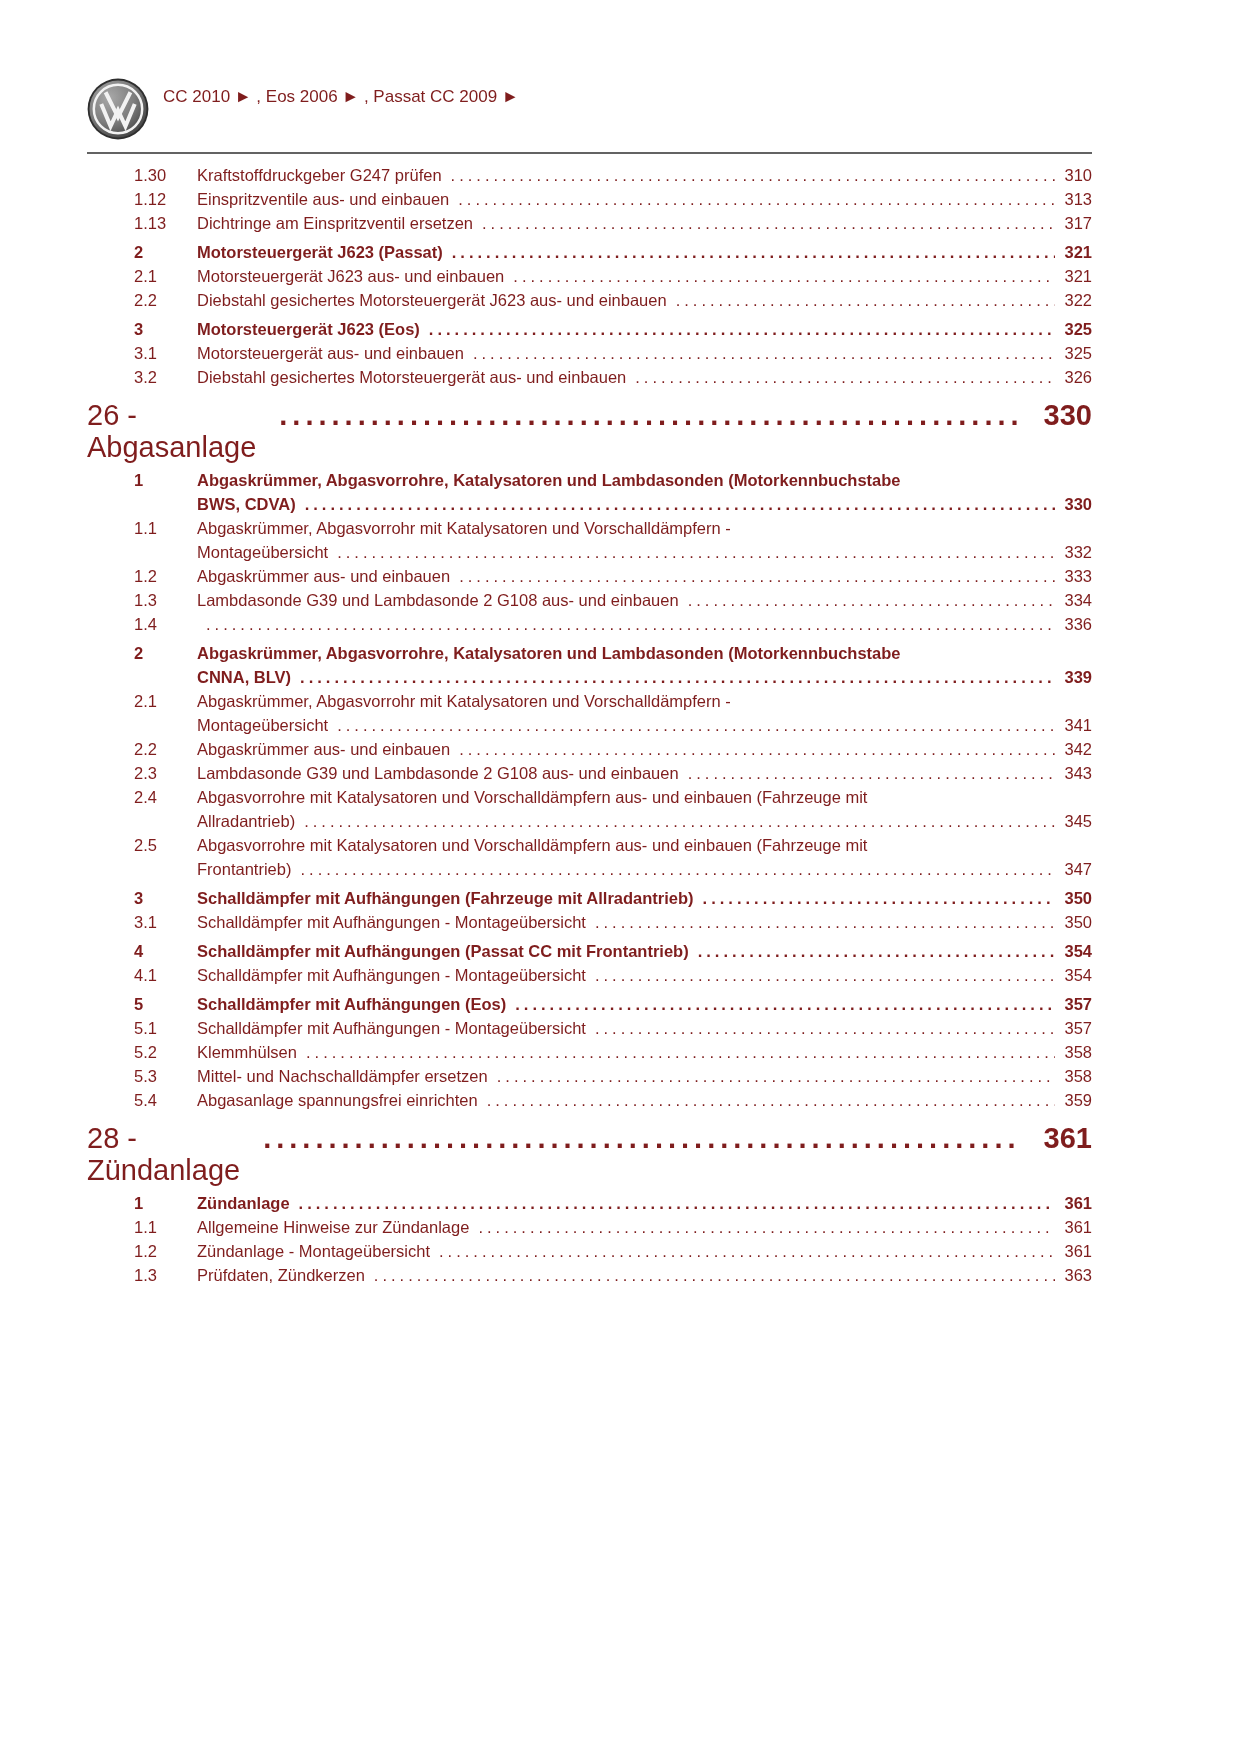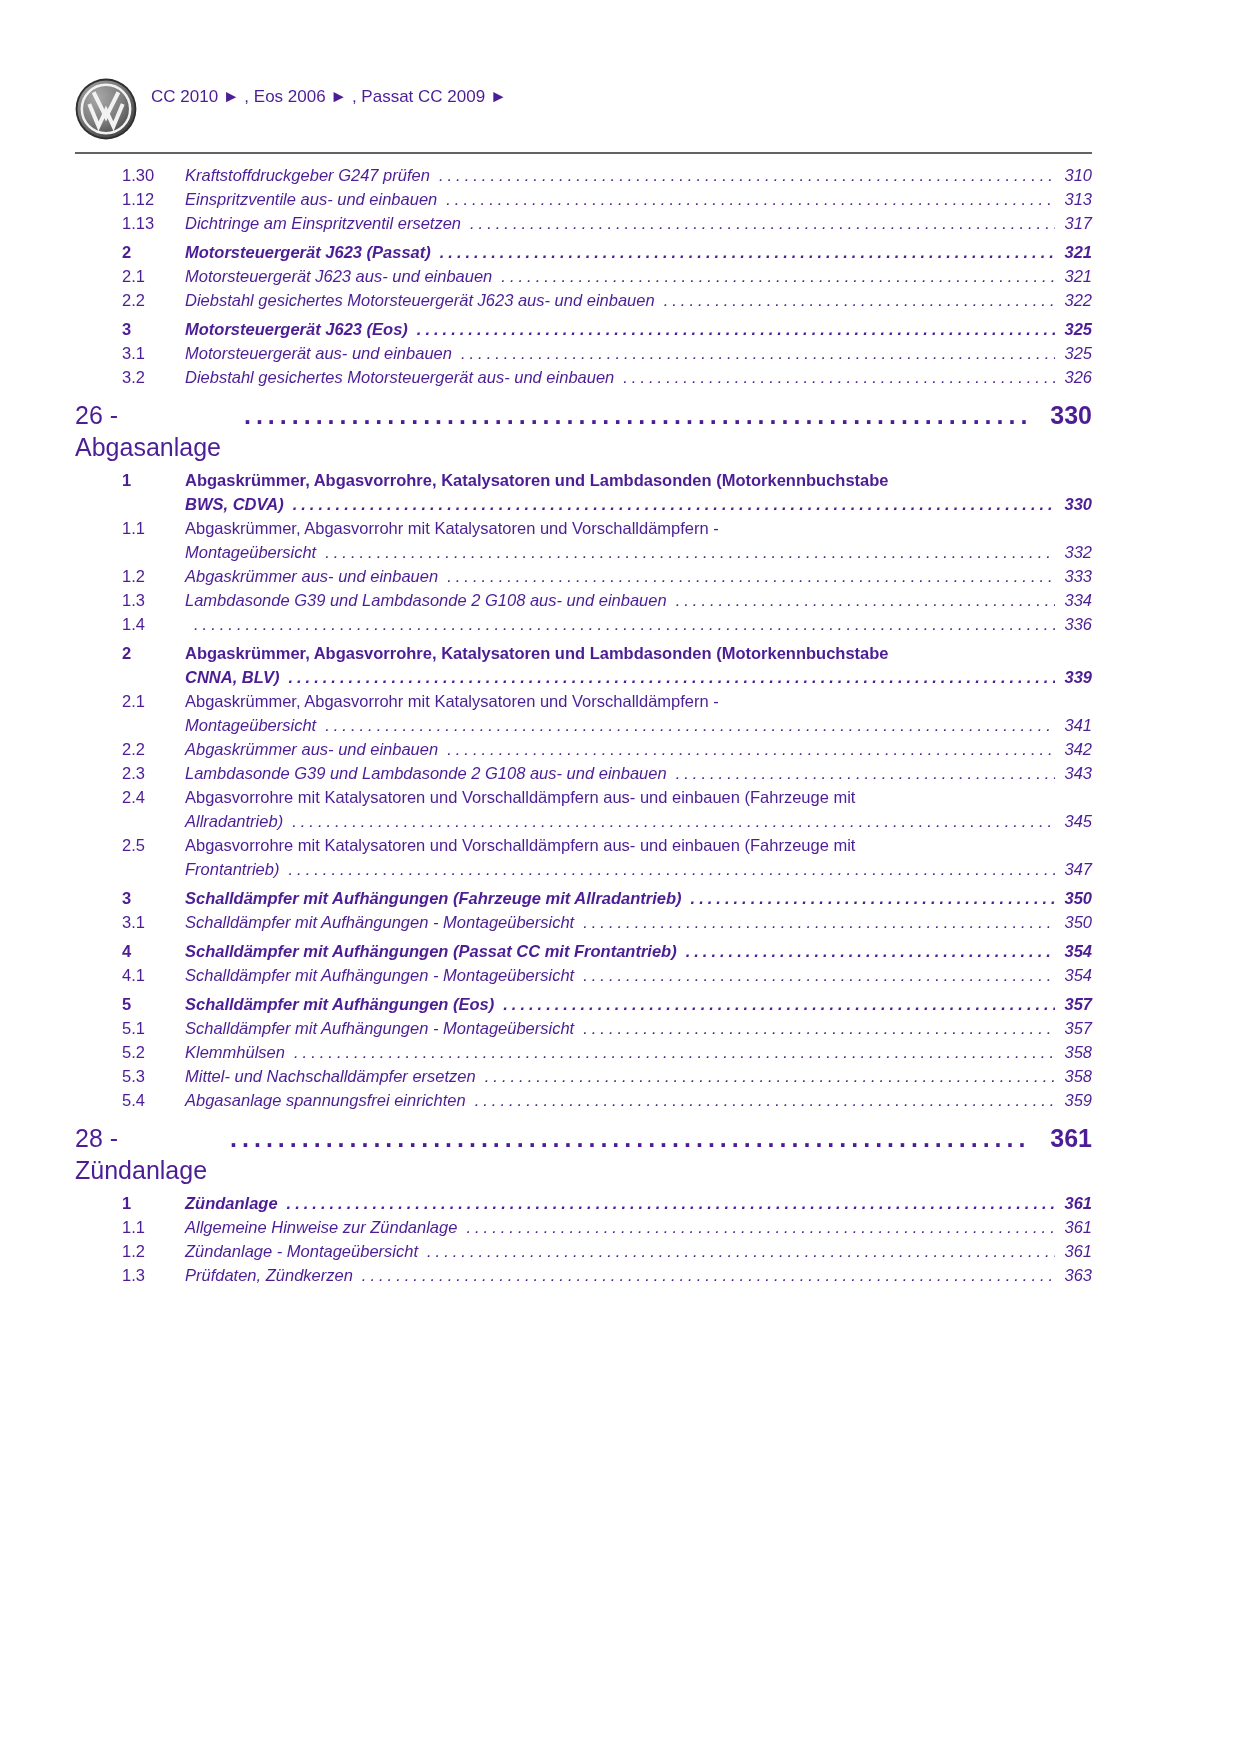--- a/index.html
+++ b/index.html
@@ -2,45 +2,46 @@
 <html><head>
 <meta charset="utf-8">
 <title>Inhaltsverzeichnis</title>
 <style>
   * { margin:0; padding:0; box-sizing:border-box; }
   html,body { background:#ffffff; }
   .sheet {
     position:relative;
     width:1240px; height:1290px;
     background:#ffffff;
-    color:#4c1d95;
+    color:#7f1d1d;
     font-family:"Liberation Sans","DejaVu Sans",sans-serif;
     overflow:hidden;
+    padding-left:12px;
   }
   
   .header { display:flex; align-items:flex-start; padding:78px 148px 0 75px; }
   .logo { width:62px; height:62px; flex:0 0 62px; }
   .header-text { margin-left:14px; padding-top:7px; font-size:17px; line-height:23px; }
   .header-rule { margin:12px 148px 0 75px; height:2px; background:#636363; }
   
   .toc { margin:9px 148px 0 75px; font-size:16.5px; line-height:24px; }
   .toc-section { }
   .chapter-row {
     display:flex; align-items:baseline;
     margin-top:10px;
-    font-size:25px; line-height:32px;gap:14px;
+    font-size:29px; line-height:32px;gap:14px;
   }
   .chapter-row .page { font-weight:700; }
   .chapter-row .dots { letter-spacing:5px; font-weight:700; }
   .toc-entry { display:flex; }
   .toc-entry.bold { font-weight:700; margin-top:5px; }
   .num { flex:0 0 63px; margin-left:47px; }
   .body { flex:1 1 auto; min-width:0; }
   .cont-line { }
-  .last-line { display:flex; align-items:baseline;font-style:italic; }
+  .last-line { display:flex; align-items:baseline; }
   .last-line .t { flex:0 0 auto; max-width:860px; }
   .dots {
     flex:1 1 auto;
     overflow:hidden;
     white-space:nowrap;
     letter-spacing:4px;
     padding-left:9px;
     min-width:20px;
   }
   .page { flex:0 0 auto; padding-left:9px; text-align:right; }

